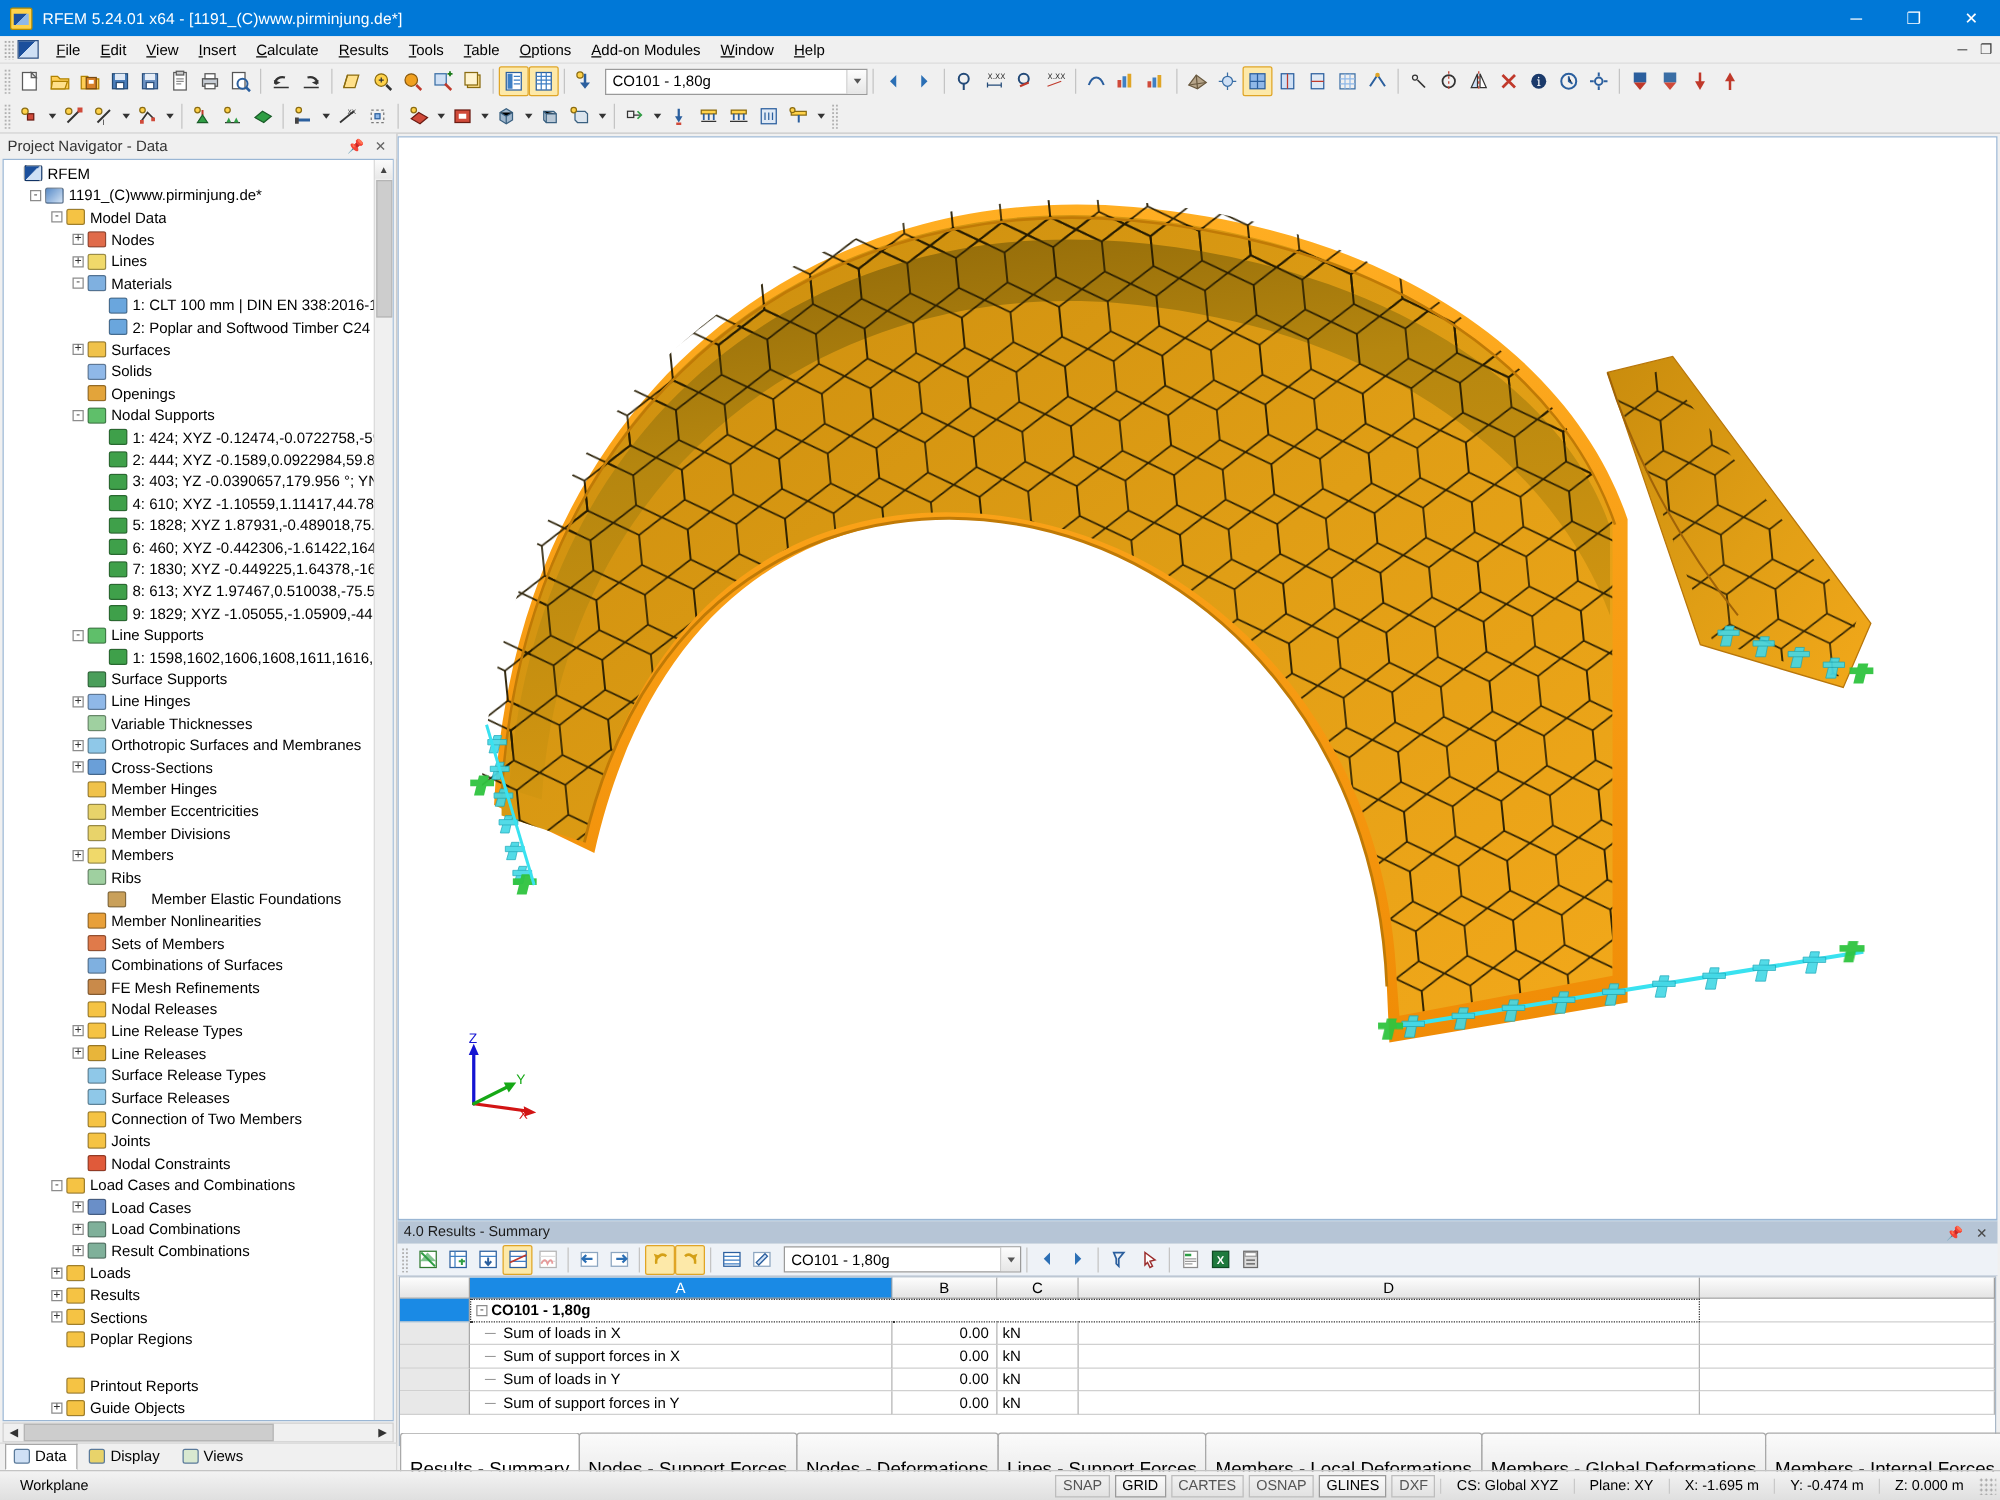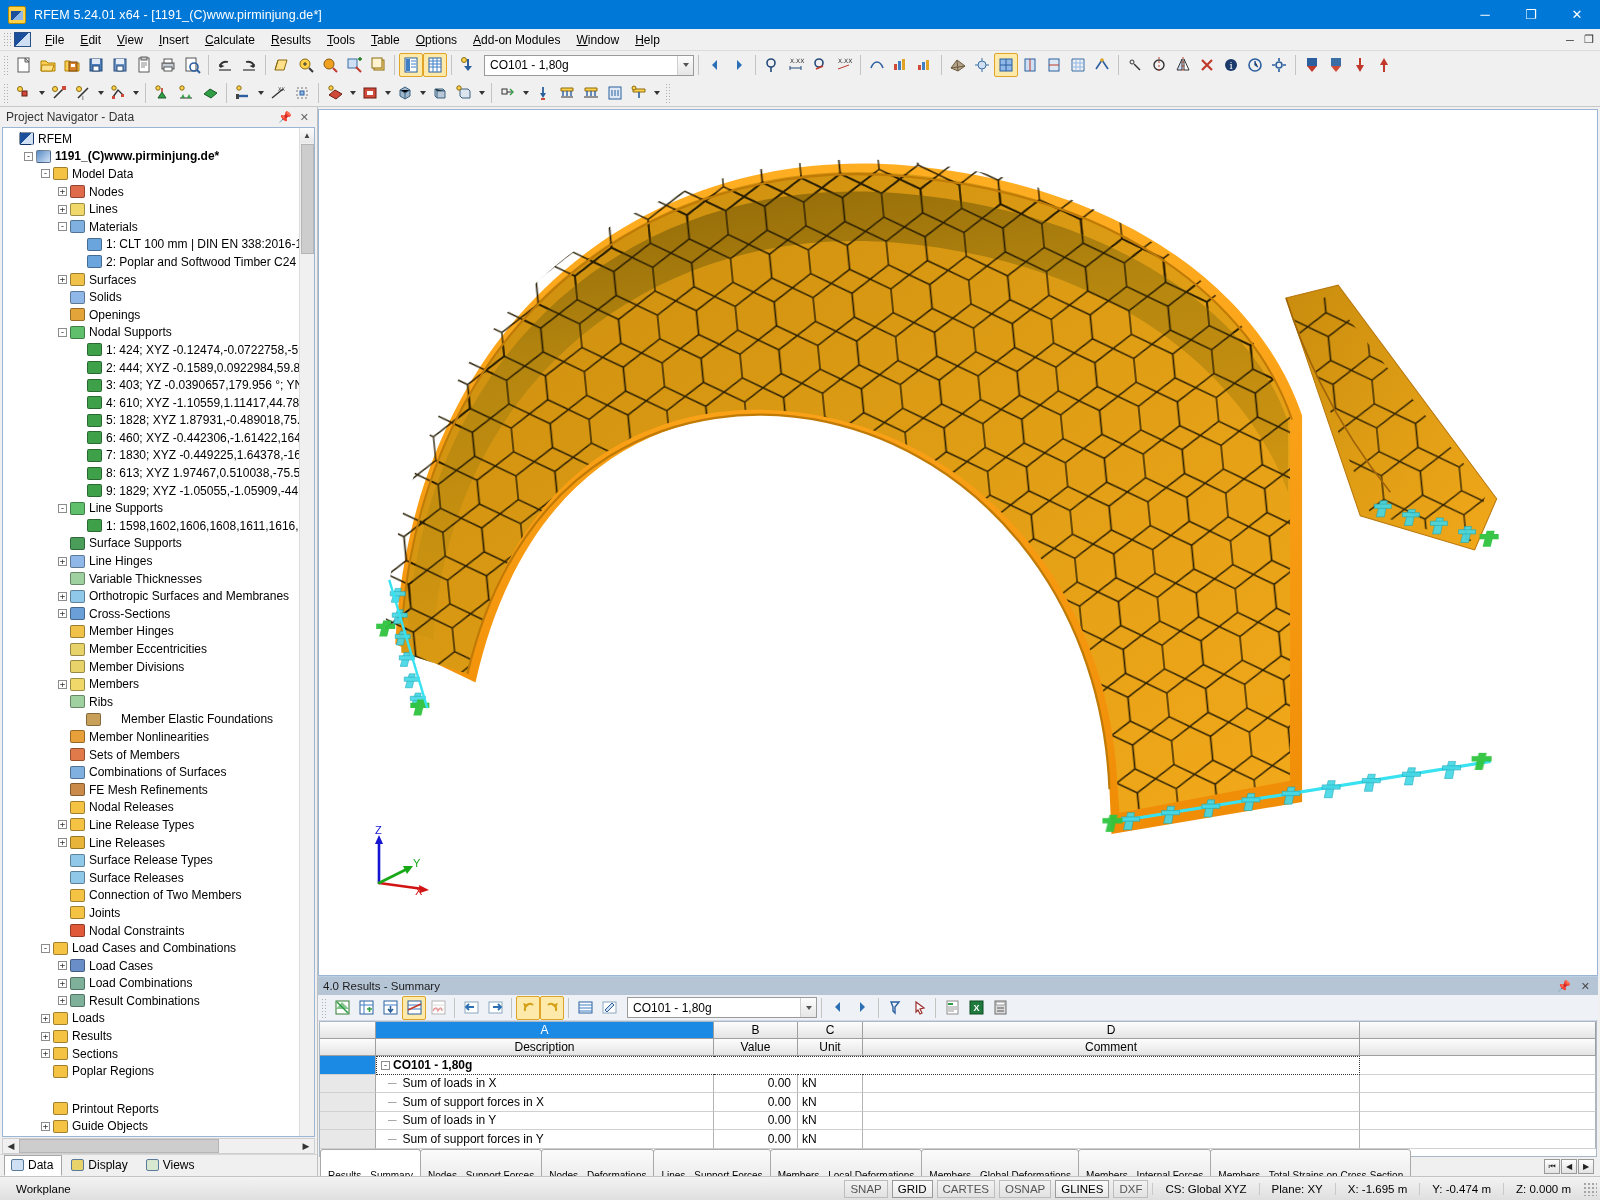--- a/index.html
+++ b/index.html
@@ -99,21 +99,21 @@
   .nav-tree { flex:1; overflow:hidden; padding:2px 0 0 2px; position:relative; }
   .tnode { display:flex; align-items:center; height:17.6px; white-space:nowrap; font-size:12px; }
   .tog {
     width:9px; height:9px; border:1px solid #8c8c8c; background:#fff;
     font-size:9px; line-height:7px; text-align:center; color:#333; margin-right:3px;
     flex:0 0 auto; font-family:"DejaVu Sans Mono", monospace;
   }
   .tog.empty { border:none; background:transparent; }
   .ico { width:16px; height:14px; margin-right:4px; flex:0 0 auto; position:relative; }
   .lbl { overflow:hidden; text-overflow:clip; }
-  .lbl.bold { font-weight:bold; }
+  .lbl.bold { font-weight:normal; }
   .nav-vscroll { width:15px; background:#f0f0f0; border-left:1px solid #dcdcdc;
                  display:flex; flex-direction:column; align-items:center; }
   .sb-arrow { width:15px; height:15px; display:flex; align-items:center; justify-content:center;
               background:linear-gradient(#fbfbfb,#e8e8e8); font-size:8px; color:#444; }
   .sb-thumb { width:13px; height:110px; background:#cdcdcd; border:1px solid #b5b5b5; margin-top:1px; }
   .nav-hscroll { height:16px; margin:1px 2px 0 2px; display:flex; align-items:center;
                  background:#f0f0f0; border:1px solid #cfcfcf; }
   .hsb-arrow { width:16px; height:14px; display:flex; align-items:center; justify-content:center;
                font-size:9px; color:#333; }
   .hsb-track { flex:1; height:14px; position:relative; }
@@ -152,21 +152,21 @@
   .c-c { width:65px; flex:0 0 65px; }
   .c-d { flex:1; }
   .c-e { width:236px; flex:0 0 236px; }
   .hdr-cell { background:linear-gradient(#fdfdfd,#e4e4e4); font-weight:normal;
               justify-content:center; border-right:1px solid #9f9f9f; border-bottom:1px solid #9f9f9f; }
   .hdr-cell.sel { background:#1a8ae5; color:#fff; }
   .rowhdr-sel { background:#1a8ae5; }
   .grp-row { font-weight:bold; }
   .dotted { border:1px dotted #333; }
   .res-tabs { height:19px; display:flex; align-items:center; background:#f0f0f0; padding-left:2px; }
-  .rtab { font-size:10px; padding:20px 7px 3px 7px; border:1px solid #a9a9a9;
+  .rtab { font-size:15px; padding:20px 7px 3px 7px; border:1px solid #a9a9a9;
           background:linear-gradient(#fbfbfb,#e9e9e9); margin-right:-1px;
           border-radius:3px 3px 0 0; white-space:nowrap; }
   .rtab.active { background:#fff; border-bottom-color:#fff; font-weight:normal; }
   .rtab-nav { margin-left:auto; display:flex; gap:1px; padding-right:4px; }
   .rnav-btn { width:16px; height:15px; border:1px solid #9a9a9a;
               background:linear-gradient(#fdfdfd,#e3e3e3); display:flex;
               align-items:center; justify-content:center; font-size:8px; color:#222; }
 
   
   .statusbar { height:24px; flex:0 0 24px; display:flex; align-items:center;
@@ -1378,28 +1378,20 @@
             </div>
         </div>
 
         <div class="res-grid">
           <div id="grid-head-letters" class="grid-row g-head">
               <div class="gc c-rowhdr hdr-cell"></div>
               <div class="gc hdr-cell c-a sel">A</div>
               <div class="gc hdr-cell c-b">B</div>
               <div class="gc hdr-cell c-c">C</div>
               <div class="gc hdr-cell c-d">D</div>
-              <div class="gc hdr-cell c-e"></div>
-            </div>
-          <div id="grid-head-names" class="grid-row g-head">
-              <div class="gc c-rowhdr hdr-cell"></div>
-              <div class="gc hdr-cell c-a">Description</div>
-              <div class="gc hdr-cell c-b">Value</div>
-              <div class="gc hdr-cell c-c">Unit</div>
-              <div class="gc hdr-cell c-d">Comment</div>
               <div class="gc hdr-cell c-e"></div>
             </div>
           <div id="grid-body">
               <div class="grid-row">
                 <div class="gc c-rowhdr rowhdr-sel"></div>
                 <div class="gc c-a grp-row dotted" style="border-right: none;">
                   <span class="tog" style="font-weight: normal;">-</span>
                   <span>CO101 - 1,80g</span>
                 </div>
                 <div class="gc c-b dotted" style="border-left: none; border-right: none;"></div>

